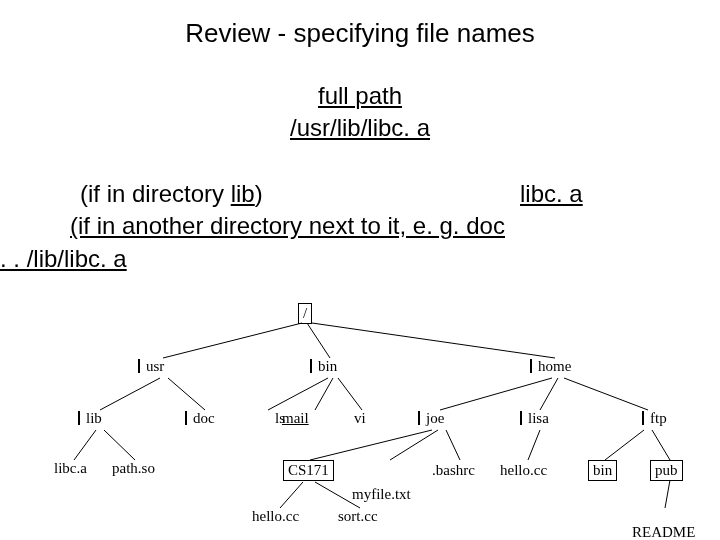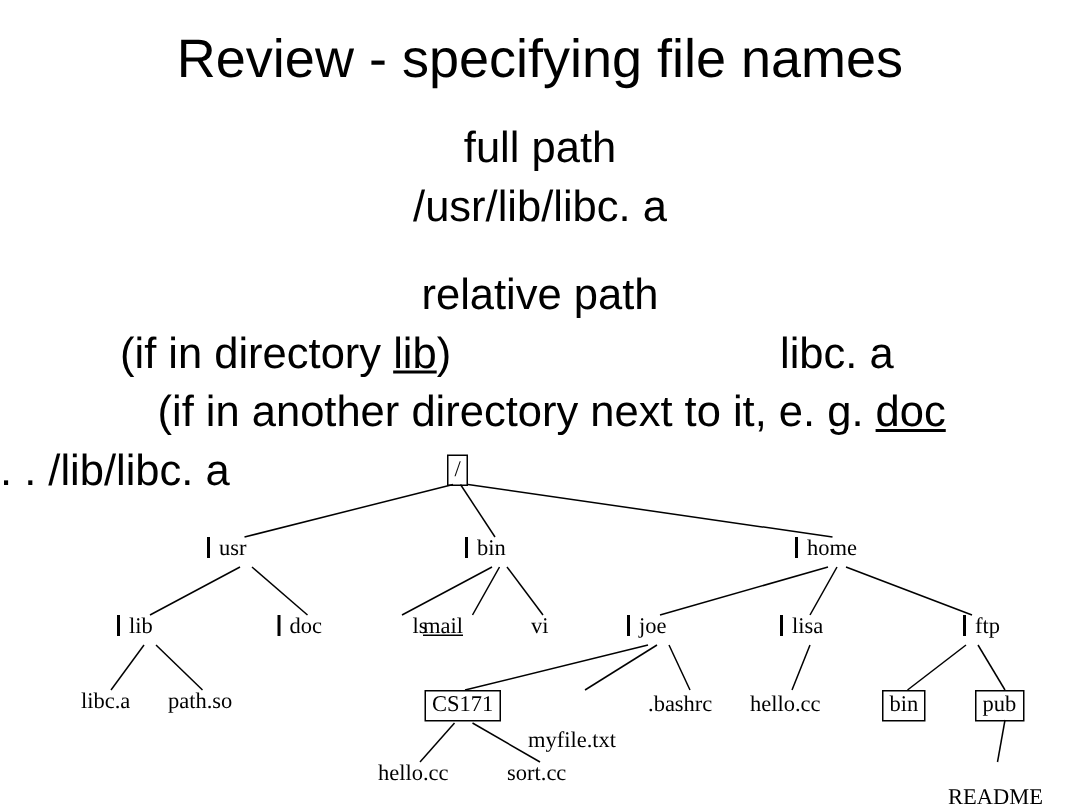--- a/index.html
+++ b/index.html
@@ -16,41 +16,42 @@
     position: relative;
     width: 720px;
     height: 540px;
   }
   .title {
     position: absolute;
     top: 18px;
     left: 0;
     width: 720px;
     text-align: center;
-    font-size: 36px;
+    font-size: 26px;
   }
   .block {
     position: absolute;
-    font-size: 29px;
+    font-size: 24px;
     line-height: 1.35;
+    text-decoration: underline;
   }
   .fullpath {
     top: 80px;
     left: 0;
     width: 720px;
     text-align: center;
   }
   .relpath {
     top: 178px;
     left: 0;
     width: 720px;
   }
   .relpath .center { text-align: center; }
   .relpath .line-l { padding-left: 80px; }
-  .relpath .line-l2 { padding-left: 70px; margin-left: 35px; }
+  .relpath .line-l2 { padding-left: 70px; }
   .relpath .right-val { padding-right: 115px; text-align: left; }
   .u { text-decoration: underline; }
 
   
   .tree {
     position: absolute;
     left: 0;
     top: 0;
     width: 720px;
     height: 540px;
@@ -91,21 +92,20 @@
 <div class="slide">
 
   <div class="title">Review - specifying file names</div>
 
   <div class="block fullpath">
     <div>full path</div>
     <div>/usr/lib/libc. a</div>
   </div>
 
   <div class="block relpath">
-    <div class="center">relative path</div>
     <div>
       <span style="display:inline-block; width:440px;" class="line-l">
         <span>(if in directory </span><span class="u">lib</span><span>)</span>
       </span><span>libc. a</span>
     </div>
     <div class="line-l2">
       <span>(if in another directory next to it, e. g. </span><span class="u">doc</span>
     </div>
     <div class="right-val">. . /lib/libc. a</div>
   </div>

